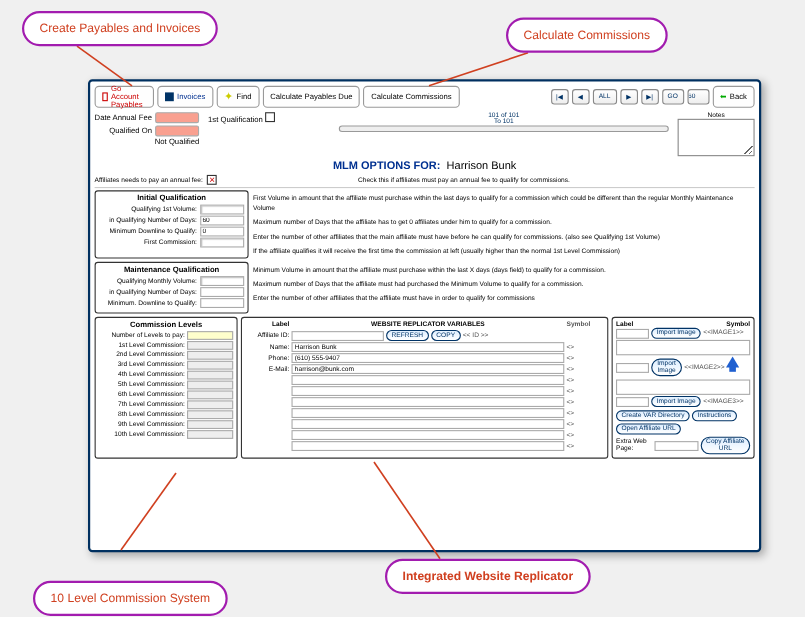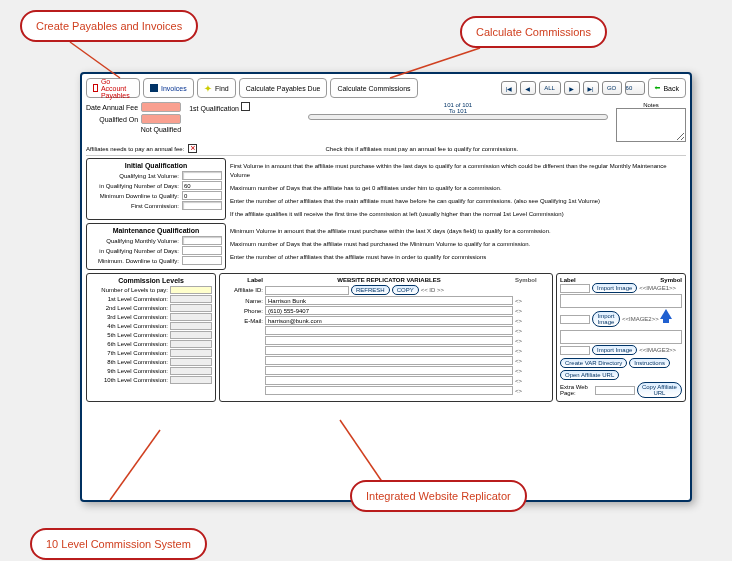--- a/index.html
+++ b/index.html
@@ -1,17 +1,17 @@
 <!DOCTYPE html>
 <html><head>
 <meta charset="utf-8">
 <style>
 * { box-sizing: border-box; margin: 0; padding: 0; }
 body { font-family: Arial, sans-serif; font-size: 8px; background: #f0f0f0; width: 732px; height: 561px; position: relative; }
-.callout { position: absolute; border: 2px solid #b91c1c; border-radius: 18px; padding: 8px 14px; background: #fff; color: #d04020; font-size: 11px; text-align: center; z-index: 10; }
+.callout { position: absolute; border: 2px solid #a21caf; border-radius: 18px; padding: 8px 14px; background: #fff; color: #d04020; font-size: 11px; text-align: center; z-index: 10; }
 .main-panel { position: absolute; left: 80px; top: 72px; width: 612px; height: 430px; background: #fff; border: 2px solid #003060; border-radius: 4px; box-shadow: 3px 3px 8px rgba(0,0,0,0.3); padding: 4px; }
 .toolbar { display: flex; gap: 3px; margin-bottom: 4px; flex-wrap: wrap; align-items: center; }
 .tb-btn { border: 1px solid #999; border-radius: 4px; padding: 3px 6px; font-size: 7px; background: #fefefe; display: flex; align-items: center; gap: 3px; cursor: pointer; height: 20px; }
 .tb-btn.red { color: #c00; }
 .tb-btn.blue { color: #003090; }
 .nav-btn { border: 1px solid #888; border-radius: 3px; width: 16px; height: 14px; font-size: 6px; background: linear-gradient(#fff,#eee); color: #036; display: flex; align-items: center; justify-content: center; cursor: pointer; }
 .counter { font-size: 6px; color: #036; text-align: center; padding: 0 4px; }
 .notes-box { border: 1px solid #888; width: 70px; height: 34px; font-size: 6px; padding: 1px; }
 .row2 { display: flex; gap: 8px; align-items: flex-start; }
 .left-fields { font-size: 7px; }
@@ -47,21 +47,21 @@
 </style>
 </head>
 <body>
 
 <div class="callout" style="left:20px; top:10px;">Create Payables
 and Invoices</div>
 <div class="callout" style="left:460px; top:16px;">Calculate
 Commissions</div>
 <div class="callout" style="left:30px; top:500px;margin-top:28px;">10 Level
 Commission System</div>
-<div class="callout" style="left:350px; top:480px;">Integrated Website
+<div class="callout" style="left:350px; top:508px;font-weight:bold;">Integrated Website
 Replicator</div>
 
 <svg class="pointer" style="left:70px; top:42px;" width="60" height="40">
     <line x1="0" y1="0" x2="50" y2="36" stroke="#d04020" stroke-width="1.5"></line>
   </svg>
 <svg class="pointer" style="left:390px; top:48px;" width="100" height="34">
     <line x1="90" y1="0" x2="0" y2="30" stroke="#d04020" stroke-width="1.5"></line>
   </svg>
 <svg class="pointer" style="left:110px; top:430px;" width="60" height="80">
     <line x1="50" y1="0" x2="0" y2="70" stroke="#d04020" stroke-width="1.5"></line>
@@ -125,20 +125,21 @@
       <div class="counter" style="white-space:pre;">101 of 101
 To 101</div>
       <div style="border:1px solid #999; height:6px; width:300px; border-radius:3px; background:#eee;"></div>
     </div>
     <div>
       <div style="font-size:6px; text-align:center;">Notes</div>
       <textarea class="notes-box" style=""></textarea>
     </div>
   </div>
 
+  <div class="title-row"><span style="color:#003090;font-weight:bold;">MLM OPTIONS FOR:</span>&nbsp;&nbsp;<span>Harrison Bunk</span></div>
 
   <div class="annual-row">
     <span>Affiliates needs to pay an annual fee:</span>
     <span class="checkbox x"></span>
     <span style="flex:1"></span>
     <span style="flex:3;">Check this if affiliates must pay an annual fee to qualify for commissions.</span>
   </div>
 
   <div style="display:flex; gap:4px;">
     <div class="box" style="width:140px;">

